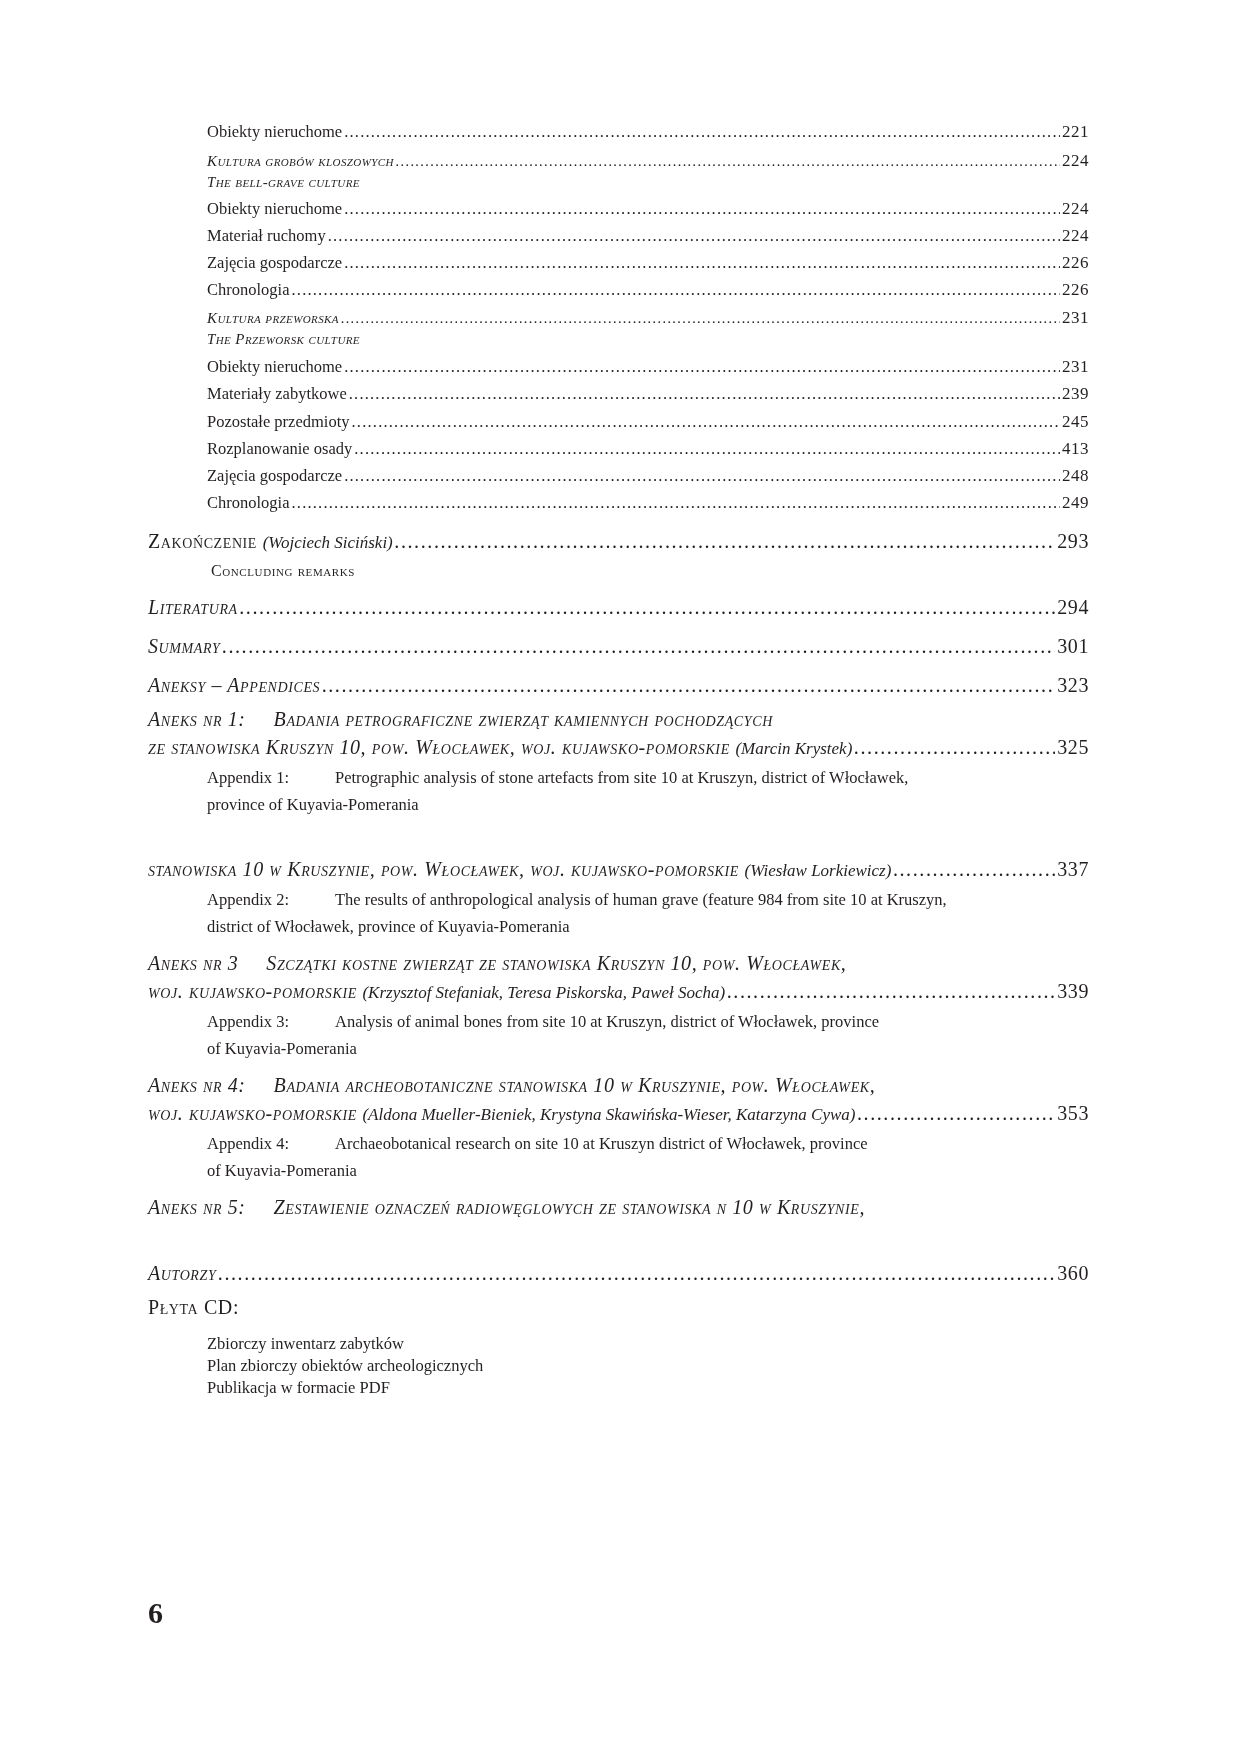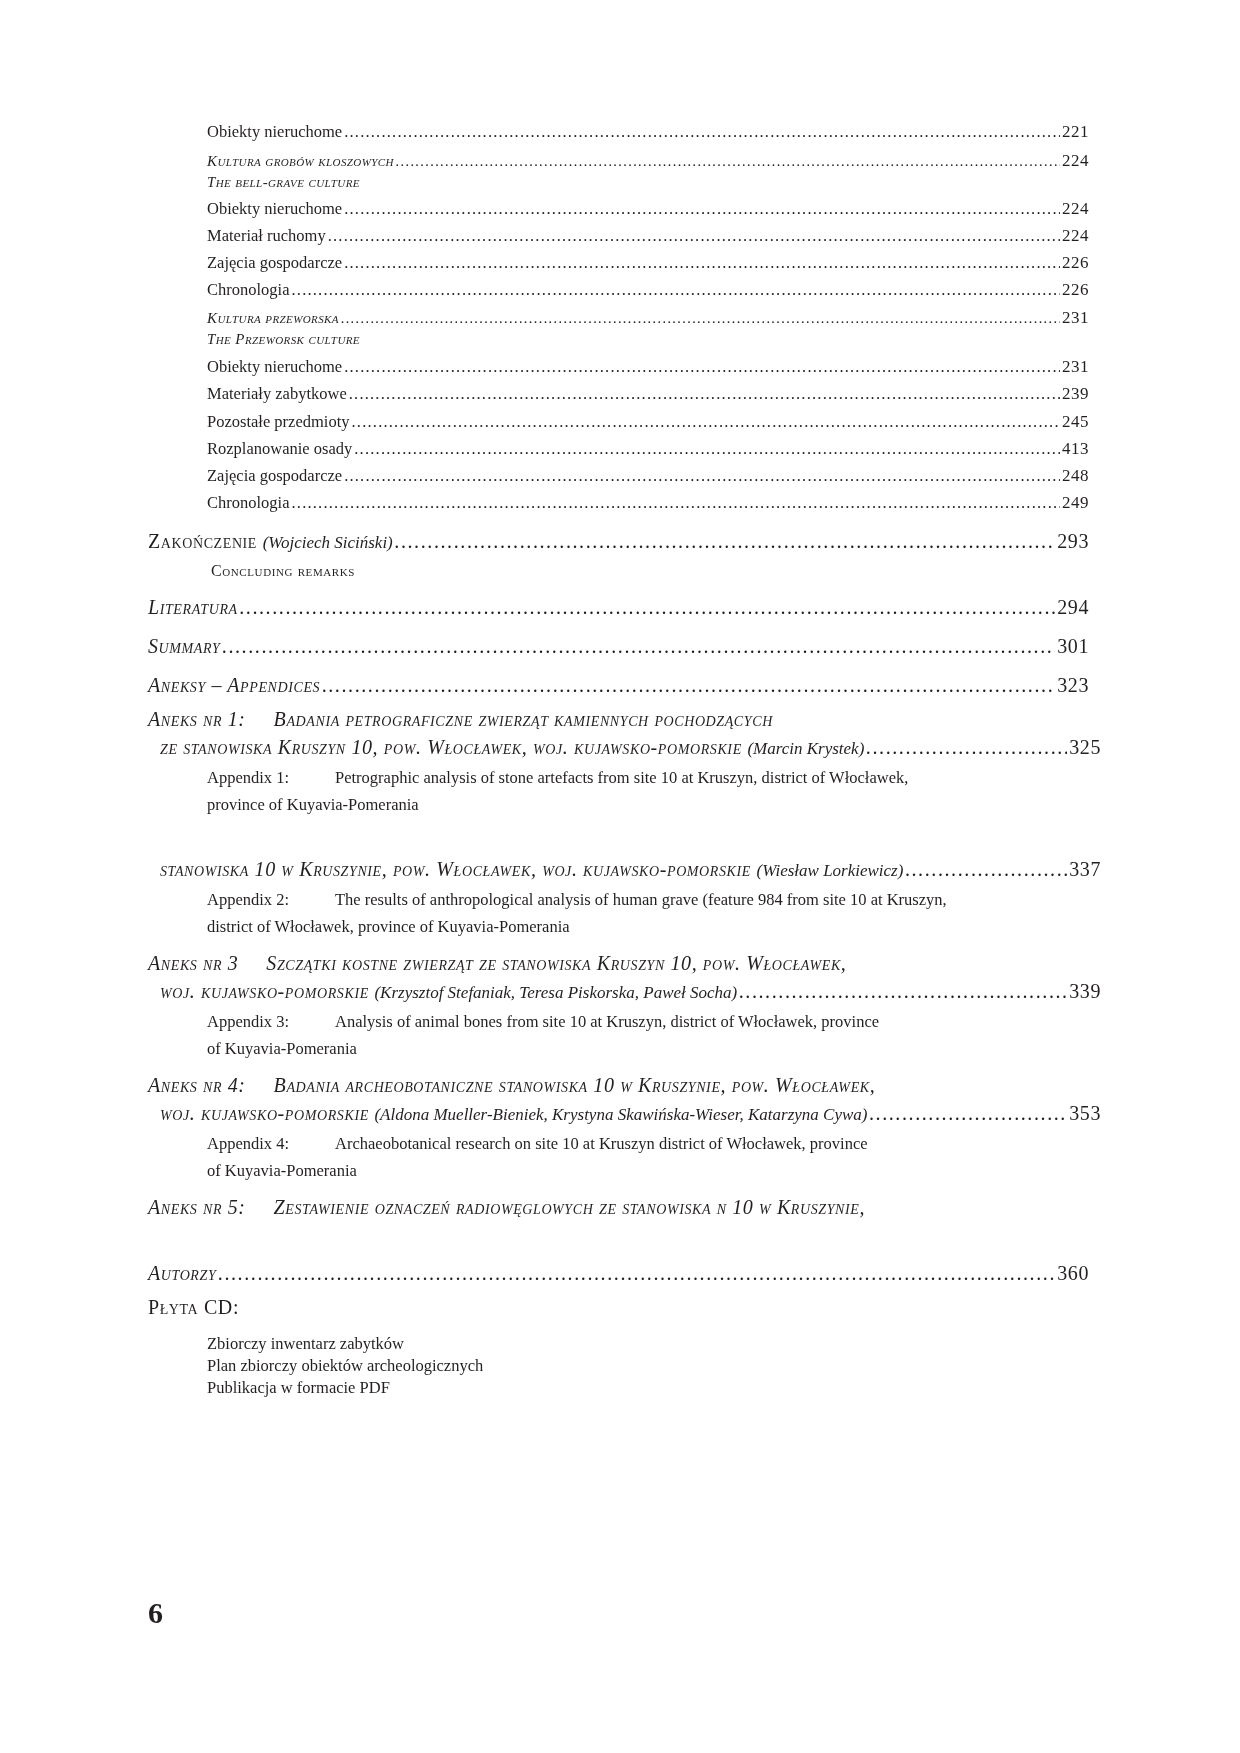--- a/index.html
+++ b/index.html
@@ -37,21 +37,21 @@
     .h1 { left: 148px; width: 941px; font-size: 20px; font-style: italic; font-variant: small-caps; letter-spacing: 0.6px; }
     .h1 .pg { font-style: normal; font-variant: normal; font-size: 20px; letter-spacing: 0.6px; }
     .h1 .dots { letter-spacing: 1.6px; }
     .h1-upright { font-style: normal; }
     .author { font-variant: normal; font-style: italic; font-size: 17px; letter-spacing: 0; }
     .h1-sub { left: 185px; font-size: 16px; font-variant: small-caps; letter-spacing: 0.6px; margin-left: 26px; }
 
     
     .annex { position: absolute; left: 148px; white-space: nowrap; font-size: 20px; font-style: italic; font-variant: small-caps; letter-spacing: 0.6px; }
     .annex .gap { display: inline-block; width: 28px; }
-    .annex-line2 { left: 160px; width: 941px; font-size: 20px; font-style: italic; font-variant: small-caps; letter-spacing: 0.6px; font-family: Liberation Serif, serif; }
+    .annex-line2 { left: 148px; width: 941px; font-size: 20px; font-style: italic; font-variant: small-caps; letter-spacing: 0.6px; font-family: Liberation Serif, serif; }
     .annex-line2 .pg { font-style: normal; font-variant: normal; }
     .annex-line2 .dots { letter-spacing: 1.6px; }
 
     
     .app { position: absolute; left: 207px; white-space: nowrap; font-size: 16.5px; }
     .app .app-label { display: inline-block; width: 128px; }
 
     
     .cd-title { position: absolute; left: 148px; top: 1296px; font-size: 20px; font-variant: small-caps; letter-spacing: 0.6px; }
     .cd-item { position: absolute; left: 207px; font-size: 16.5px; white-space: nowrap; }

